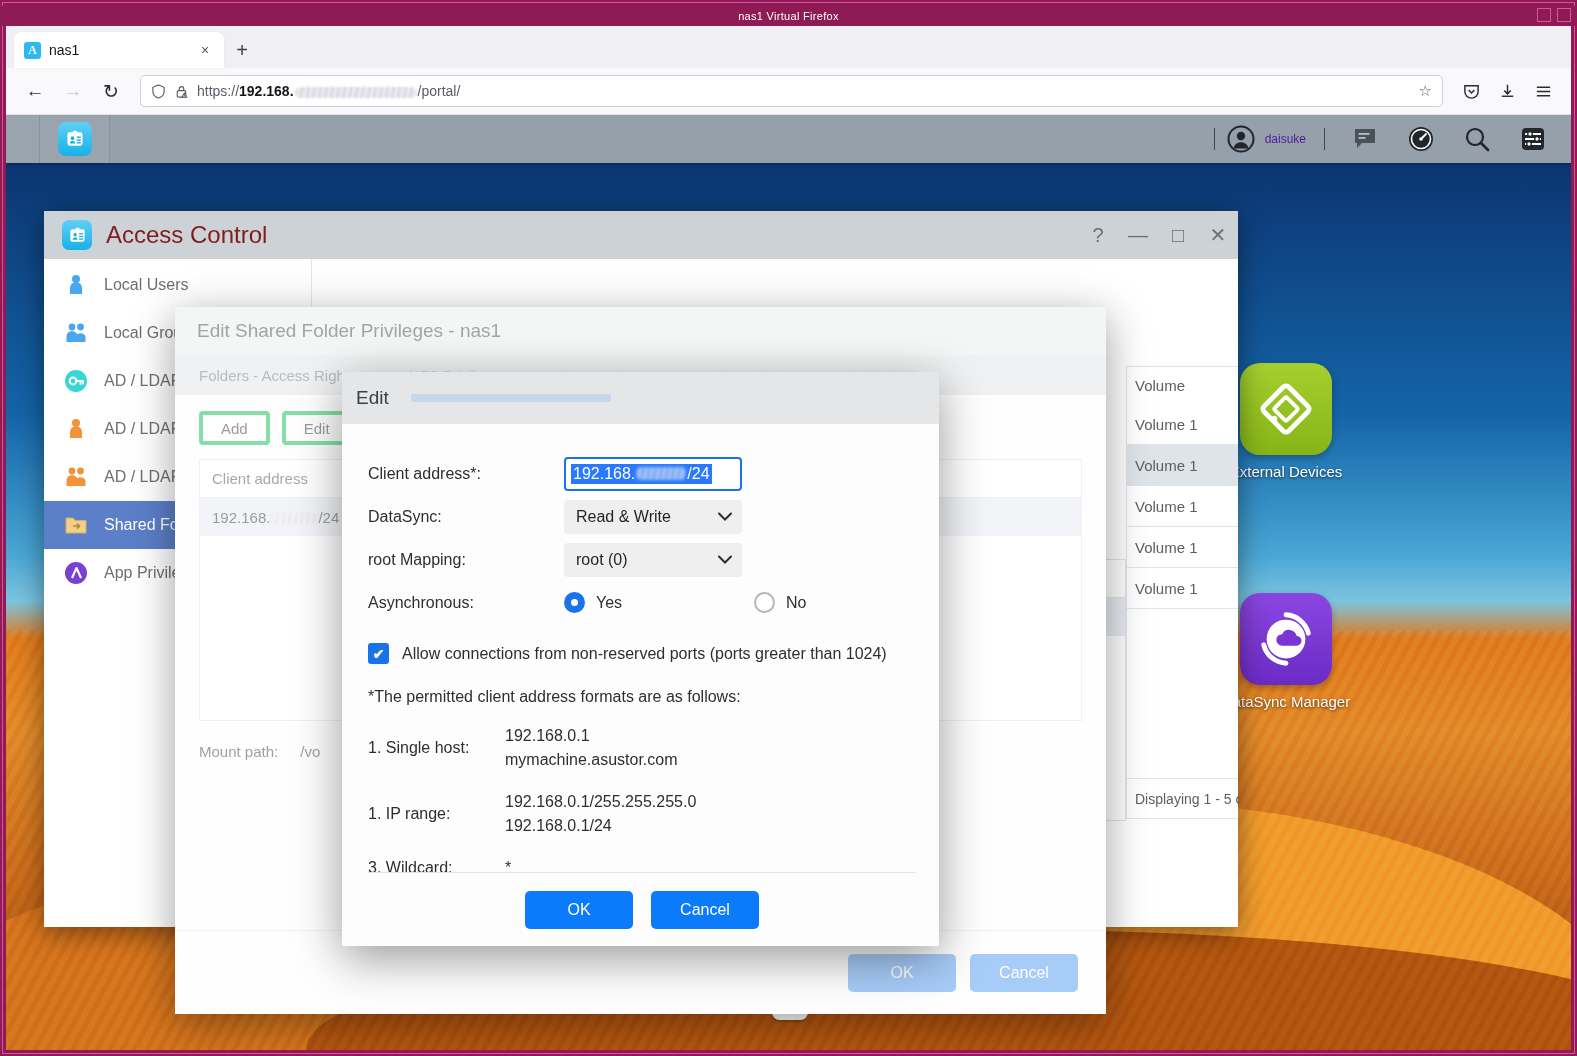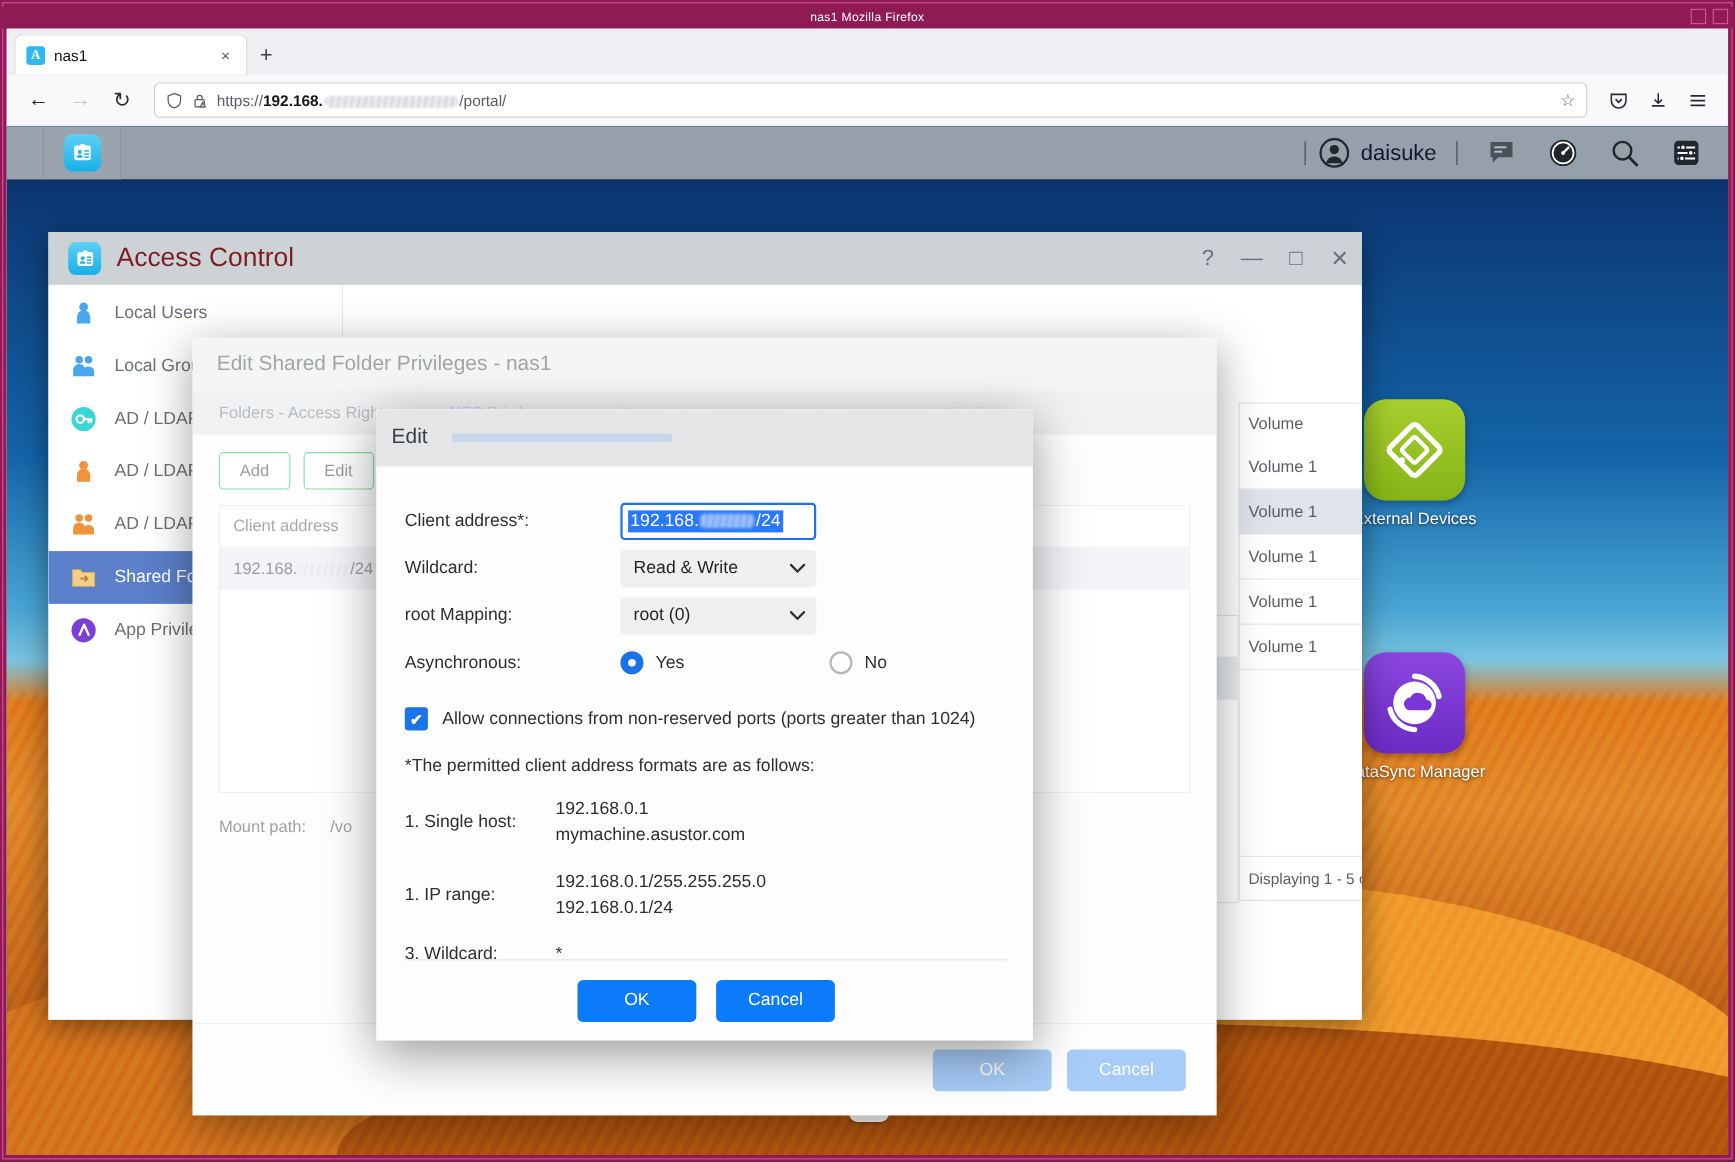--- a/index.html
+++ b/index.html
@@ -123,21 +123,21 @@
   }
   #nas-home-icon {
     width: 34px; height: 34px; border-radius: 8px;
     background: linear-gradient(180deg,#5fd0f5,#18b0e8);
     display:flex;align-items:center;justify-content:center;
   }
   #nas-tb-fill { flex: 1; }
   #nas-tb-right { display: flex; align-items: center; height: 48px; padding-right: 10px; }
   .tb-divider { width: 1px; height: 22px; background: #3f4750; margin: 0 12px; }
   #nas-user { display:flex; align-items:center; gap:10px; margin-right: 6px; }
-  #nas-user-name { font-size: 20px; color: #0f172a; }
+  #nas-user-name { font-size: 12px; color: #4c1d95; }
   .tb-icon { width: 56px; height: 48px; display:flex;align-items:center;justify-content:center; color:#262c33; }
 
   
   .desk-icon { position:absolute; width: 150px; text-align:center; }
   .desk-icon .glyph {
     width: 92px; height: 92px; margin: 0 auto 8px; border-radius: 20px;
     display:flex;align-items:center;justify-content:center;
     box-shadow: 0 3px 7px rgba(0,0,0,.28);
   }
   .desk-icon .lbl {
@@ -199,21 +199,21 @@
   #nfs-tabs {
     height: 40px; background: #e4e6e7; display:flex; align-items:center;
     padding-left: 24px; gap: 52px;
   }
   .nfs-tab { font-size: 15px; color: #7e848a; white-space: nowrap; }
   .nfs-tab.active { color: #9cb7dd; }
   .nfs-tab.ghost { color: #d6d9db; }
   #nfs-toolbar { padding: 16px 24px 0; display:flex; gap: 12px; }
   .nfs-btn {
     min-width: 64px; height: 34px; padding: 0 18px;
-    background: #fff; border: 1px solid #22c55e; border-radius: 4px;
+    background: #fff; border: 4px solid #22c55e; border-radius: 4px;
     font-size: 15px; color: #45494d;
     display:flex;align-items:center;justify-content:center;
   }
   #nfs-table-wrap { margin: 14px 24px 0; border: 1px solid #e1e4e7; height: 262px; background:#fff; }
   #nfs-thead { display:flex; height: 38px; border-bottom: 1px solid #e1e4e7; }
   .nfs-th { font-size: 15px; color: #5c6166; display:flex; align-items:center; padding-left: 12px; border-right: 1px solid #eef0f1; }
   .nfs-row { display:flex; height: 38px; background: #e7ebf0; }
   .nfs-td { font-size: 15px; color: #45494d; display:flex; align-items:center; padding-left: 12px; }
   #nfs-mount { margin: 22px 24px 0; display:flex; gap: 22px; font-size: 15px; color:#4d5257; }
   #nfs-footer {
@@ -322,21 +322,21 @@
   }
 </style>
 </head>
 <body>
 
 <div id="wm-frame">
   <div id="wm-outline-1"></div>
   <div id="wm-btn-a" class="wm-btn-left"></div>
   <div id="wm-btn-b" class="wm-btn-left"></div>
   <div id="wm-titlebar">
-    <span id="wm-title-text">nas1  Mozilla Firefox</span>
+    <span id="wm-title-text">nas1  Virtual Firefox</span>
   </div>
   <div id="wm-btn-c" class="wm-btn-right"></div>
   <div id="wm-btn-d" class="wm-btn-right"></div>
 </div>
 
 <div id="firefox">
 
   <div id="ff-tabstrip">
     <div id="ff-tab">
       <span id="ff-tab-favicon">A</span>
@@ -671,21 +671,21 @@
           <div id="client-input">
             <span id="client-input-val">
               <span>192.168.</span>
                 <i class="ip-redact"></i>
                 <span>/24</span>
             </span>
           </div>
         </div>
 
         <div class="fld-row">
-          <span class="fld-label">Wildcard:</span>
+          <span class="fld-label">DataSync:</span>
           <div class="sel-box">
             <span>Read &amp; Write</span>
             <span class="chev">
               <svg width="14" height="9" viewBox="0 0 14 9">
                   <path d="M1 1.5L7 7.5l6-6" fill="none" stroke="#2b2f33" stroke-width="2" stroke-linecap="round"></path>
                 </svg>
             </span>
           </div>
         </div>
 

